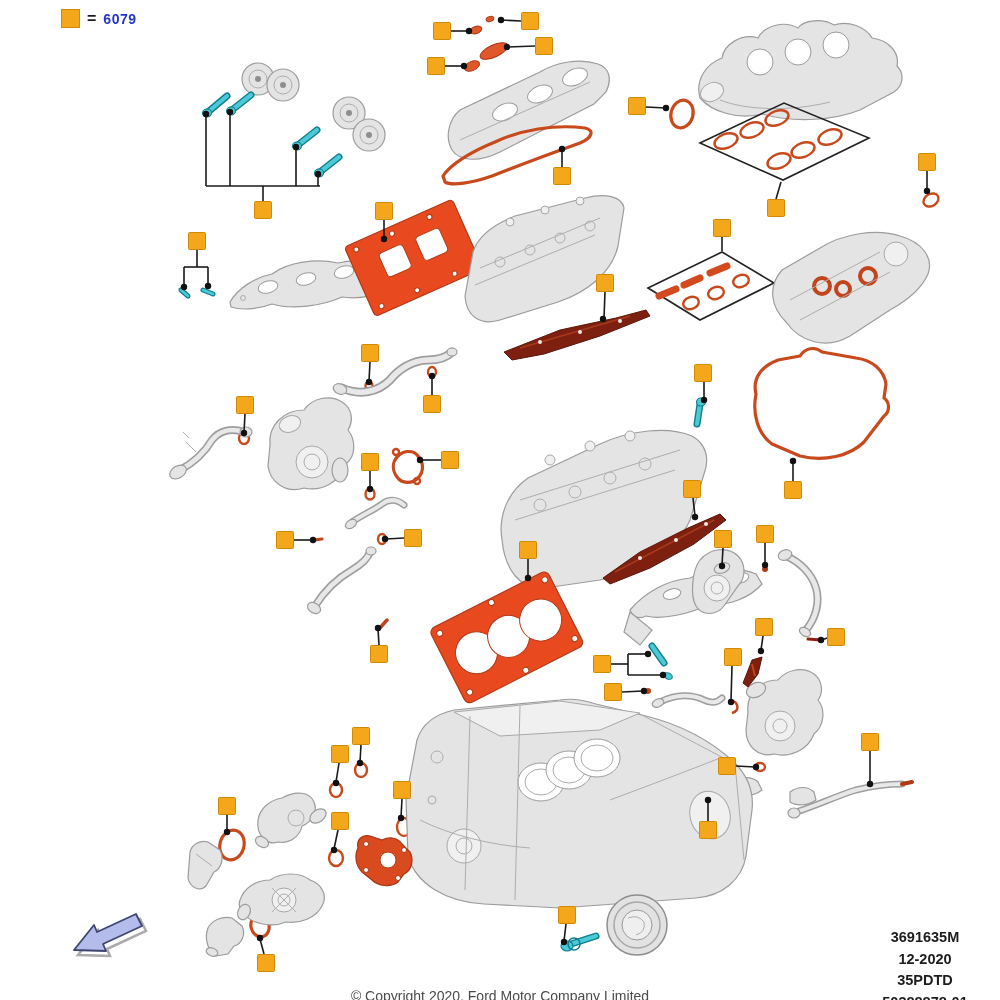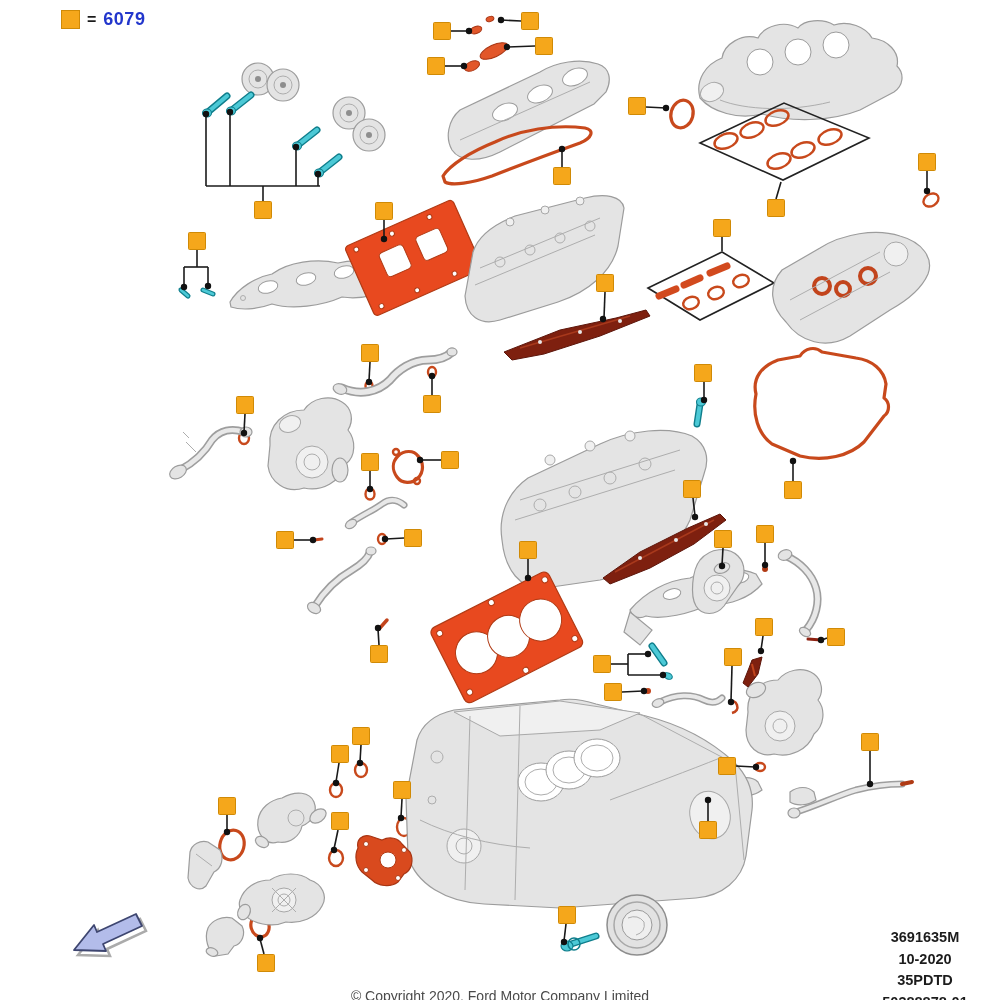--- a/index.html
+++ b/index.html
@@ -25,21 +25,21 @@
   .tealfill{fill:var(--teal);stroke:var(--teal-dark);stroke-width:1.1}
   .tshaft-o{stroke:var(--teal-dark);stroke-width:7;stroke-linecap:round;fill:none}
   .tshaft-i{stroke:var(--teal);stroke-width:4.2;stroke-linecap:round;fill:none}
   .lead{stroke:#1A1A1A;stroke-width:1.6;fill:none}
   .ldot{fill:#111111}
   .mk{fill:var(--marker);stroke:var(--marker-border);stroke-width:1}
   
   .legend{position:absolute;top:9px;left:61px;display:flex;align-items:center;gap:7px}
   .swatch{width:17px;height:17px;background:var(--marker);border:1px solid var(--marker-border)}
   .eq{font-weight:700;font-size:16px;color:#1a1a1a}
-  .pn{font-weight:700;font-size:18px;color:var(--legend-blue);letter-spacing:.5px;cursor:pointer}
+  .pn{font-weight:700;font-size:14px;color:var(--legend-blue);letter-spacing:.5px;cursor:pointer}
   .refblock{position:absolute;top:927px;left:858px;width:134px;text-align:center;
             font-size:14.5px;font-weight:700;color:#1c1c1c;line-height:21.5px}
   .copyright{position:absolute;top:988px;left:0;width:100%;text-align:center;
              font-size:14px;color:#4a4a4a}
 </style>
 </head>
 <body>
 
 <svg id="diagram" viewBox="0 0 1000 1000">
 
@@ -561,18 +561,18 @@
 </svg>
 
 <div class="legend">
   <span class="swatch"></span>
   <span class="eq">=</span>
   <span class="pn">6079</span>
 </div>
 
 <div class="refblock">
   <div>3691635M</div>
-  <div>10-2020</div>
+  <div>12-2020</div>
   <div>35PDTD</div>
   <div>50388878-01</div>
 </div>
 
 <div class="copyright">© Copyright 2020, Ford Motor Company Limited</div>
 
 </body></html>

